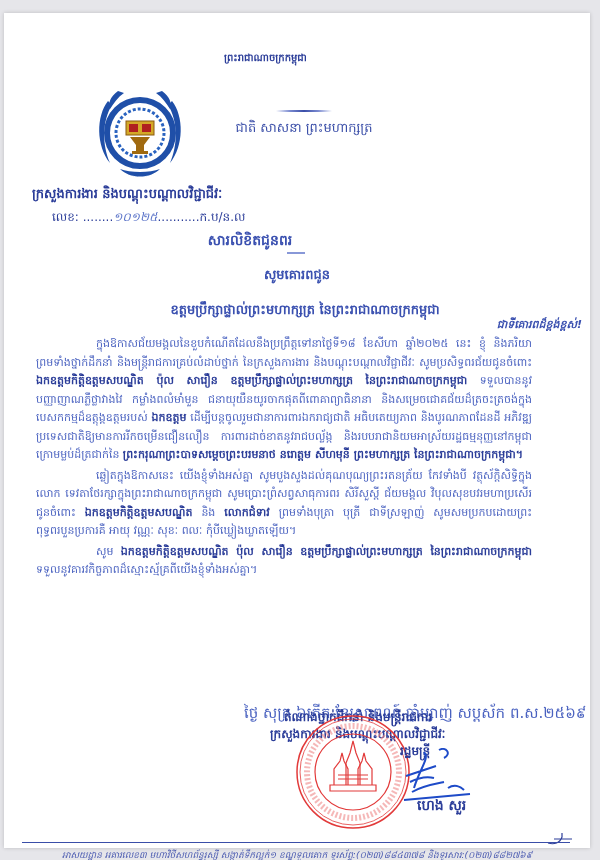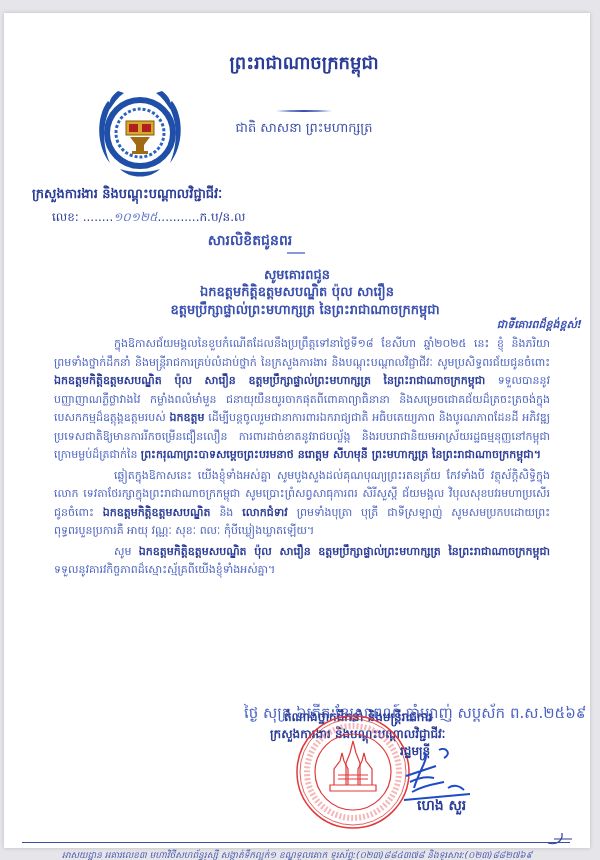--- a/index.html
+++ b/index.html
@@ -9,35 +9,35 @@
     font-family:"DejaVu Sans", sans-serif;
     color:#2c3f9c;
     position:relative;
   }
   .page {
     position:absolute; left:4px; top:13px; width:586px; height:835px;
     background:#ffffff;
     box-shadow:0 0 4px rgba(0,0,0,0.18);
   }
   .abs { position:absolute; }
-  .kingdom { left:220px; top:38px; width:160px; text-align:center; font-size:18px; font-weight:bold; color:#2b3d99; white-space:nowrap; }
+  .kingdom { left:220px; top:38px; width:160px; text-align:left; font-size:10px; font-weight:bold; color:#2b3d99; white-space:nowrap; }
   .motto { left:200px; top:62px; width:200px; text-align:center; font-size:13px; color:#3a4ea8; white-space:nowrap;margin-top:44px; }
   .orn { left:272px; top:97px; width:56px; height:2px; background:linear-gradient(90deg,transparent,#7a8ad0,#3a4ea8,#7a8ad0,transparent); }
   .logo { left:84px; top:68px; width:104px; height:104px; }
   .ministry { left:28px; top:172px; font-size:13px; font-weight:bold; color:#2b3d99; white-space:nowrap; }
   .refline { left:48px; top:196px; font-size:12px; color:#2b3d99; white-space:nowrap; }
   .refline .hand { font-style:italic; color:#5a73c8; }
   .doc-title { left:0; width:492px; top:218px; text-align:center; font-size:14px; font-weight:bold; color:#3a50b0; }
   .short-orn { left:283px; top:239px; width:18px; height:2px; background:#8898d8; }
   .addr1 { left:0; width:586px; top:253px; text-align:center; font-size:13px; font-weight:bold; color:#3a50b0; }
   .addr2 { left:0; width:586px; top:270px; text-align:center; font-size:13px; font-weight:bold; color:#3a50b0; }
   .addr3 { left:0; width:586px; top:288px; text-align:center; font-size:13px; font-weight:bold; color:#3a50b0;padding-left:8px; }
   .salute { right:8px; top:304px; font-size:11px; font-weight:bold; font-style:italic; color:#3a50b0; }
   .body {
-    left:50px; top:322px; width:496px; font-size:11px; line-height:18.5px; color:#4a62c0;
+    left:32px; top:322px; width:496px; font-size:11px; line-height:18.5px; color:#4a62c0;
     text-align:justify;
   }
   .body p { margin:0 0 2px 0; text-indent:60px; }
   .body b { color:#2b3d99; }
   .date1 { left:240px; top:662px; font-size:15px; color:#4a62c0; white-space:nowrap;margin-top:28px; }
   .date2 { left:276px; top:679px; font-size:11px; color:#4a62c0; white-space:nowrap; }
   .sig1 { left:280px; top:696px; font-size:12px; font-weight:bold; color:#2b3d99; white-space:nowrap; }
   .sig2 { left:266px; top:713px; font-size:12px; font-weight:bold; color:#2b3d99; white-space:nowrap; }
   .sig3 { left:396px; top:730px; font-size:12px; font-weight:bold; color:#2b3d99; white-space:nowrap; }
   .signame { left:413px; top:783px; font-size:14px; font-weight:bold; color:#2b3d99; white-space:nowrap; }
@@ -77,21 +77,20 @@
 
   <div class="abs ministry">ក្រសួងការងារ និងបណ្តុះបណ្តាលវិជ្ជាជីវៈ</div>
   <div class="abs refline">
     <span>លេខ:</span>
     <span>........</span><span class="hand">១០១</span><span class="hand">២៥</span><span>...........</span><span>ក.ប/ន.ល</span>
   </div>
 
   <div class="abs doc-title">សារលិខិតជូនពរ</div>
   <div class="abs short-orn"></div>
   <div class="abs addr1">សូមគោរពជូន</div>
-  <div class="abs addr2">ឯកឧត្តមកិត្តិឧត្តមសបណ្ឌិត ប៉ុល សារឿន</div>
   <div class="abs addr3">ឧត្តមប្រឹក្សាផ្ទាល់ព្រះមហាក្សត្រ នៃព្រះរាជាណាចក្រកម្ពុជា</div>
   <div class="abs salute">ជាទីគោរពដ៏ខ្ពង់ខ្ពស់!</div>
 
   <div class="abs body">
     <p>
       <span>ក្នុងឱកាសជ័យមង្គលនៃខួបកំណើតដែលនឹងប្រព្រឹត្តទៅនាថ្ងៃទី១៨ ខែសីហា ឆ្នាំ២០២៥ នេះ ខ្ញុំ និងភរិយា ព្រមទាំងថ្នាក់ដឹកនាំ និងមន្ត្រីរាជការគ្រប់លំដាប់ថ្នាក់ នៃក្រសួងការងារ និងបណ្តុះបណ្តាលវិជ្ជាជីវៈ សូមប្រសិទ្ធពរជ័យជូនចំពោះ</span>
       <b>ឯកឧត្តមកិត្តិឧត្តមសបណ្ឌិត ប៉ុល សារឿន ឧត្តមប្រឹក្សាផ្ទាល់ព្រះមហាក្សត្រ នៃព្រះរាជាណាចក្រកម្ពុជា</b>
       <span>ទទួលបាននូវបញ្ញាញាណភ្លឺថ្លាវាងវៃ កម្លាំងពលំមាំមួន ជនាយុយឺនយូរចាកផុតពីពោគាព្យាធិនានា និងសម្រេចជោគជ័យដ៏ត្រចះត្រចង់ក្នុងបេសកកម្មដ៏ឧត្តុង្គឧត្តមរបស់</span>
       <b>ឯកឧត្តម</b>
       <span>ដើម្បីបន្តចូលរួមជានាការពារឯករាជ្យជាតិ អធិបតេយ្យភាព និងបូរណភាពដែនដី អភិវឌ្ឍប្រទេសជាតិឱ្យមានការរីកចម្រើនជឿនលឿន ការពារដាច់ខាតនូវរាជបល្ល័ង្ក និងរបបរាជានិយមអាស្រ័យរដ្ឋធម្មនុញ្ញនៅកម្ពុជា ក្រោមម្លប់ដ៏ត្រជាក់នៃ</span>

